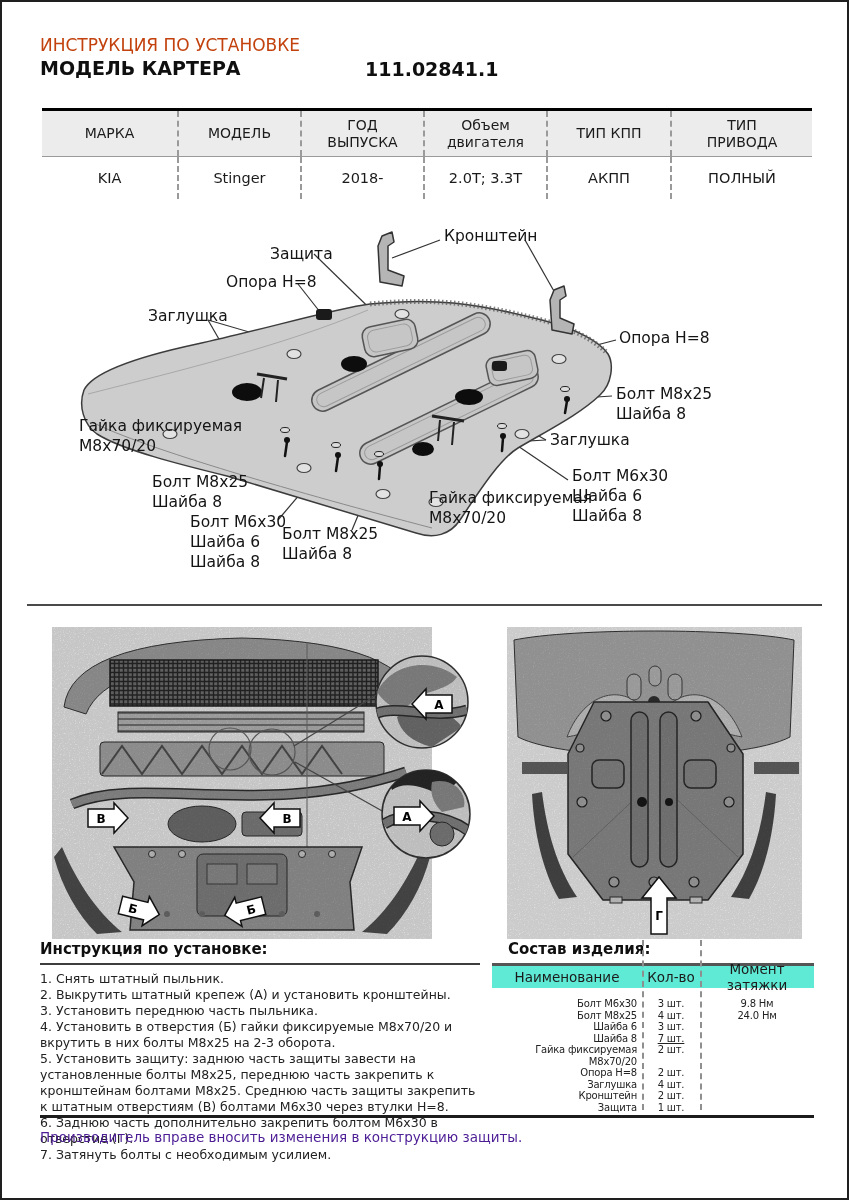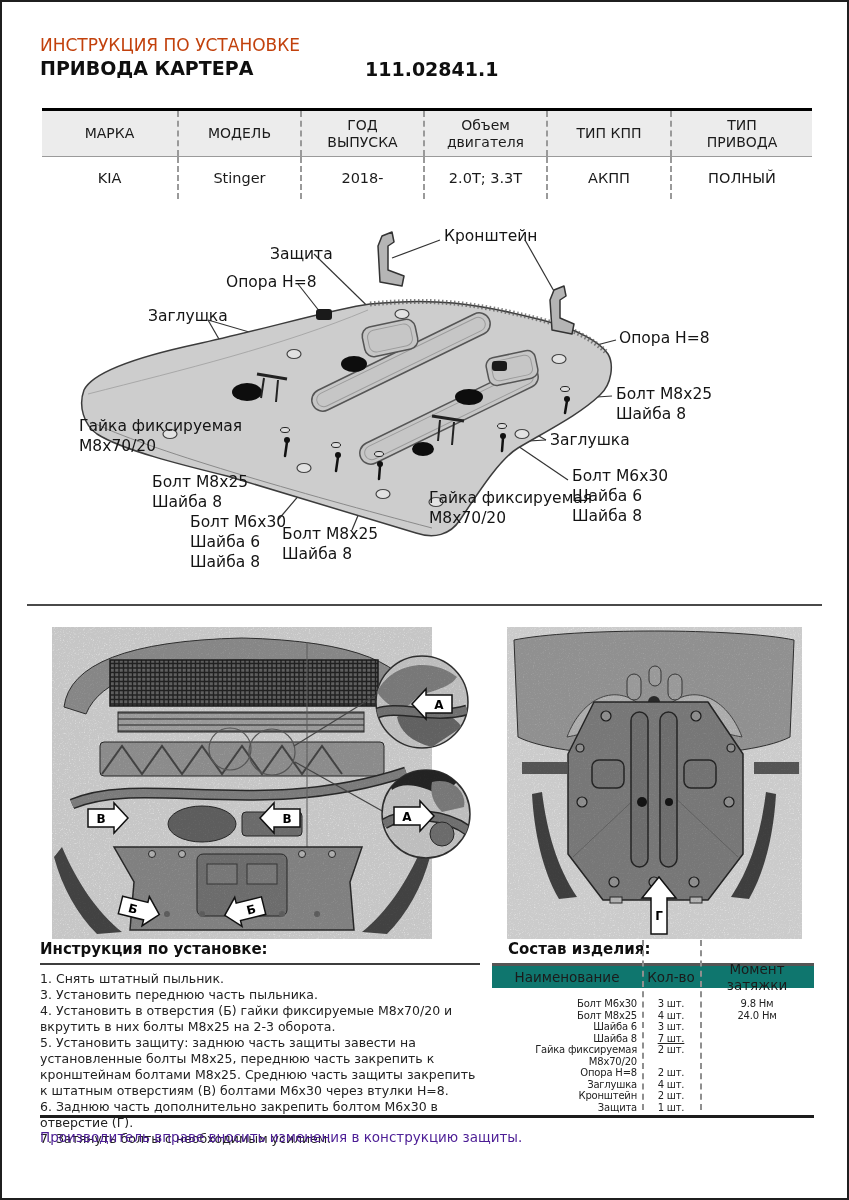--- a/index.html
+++ b/index.html
@@ -22,39 +22,39 @@
   .divider{position:absolute;left:25px;top:602px;width:795px;height:2px;background:#4a4a4a;}
   
   .instr{position:absolute;left:38px;top:938px;width:440px;}
   .sec-title{font-size:15px;font-weight:bold;color:#0f0f0f;}
   .rule{height:2px;background:#3d3d3d;margin:5px 0 6px 0;}
   .step{font-size:12.5px;line-height:16px;color:#222;}
   
   .parts{position:absolute;left:490px;top:938px;width:322px;}
   .parts .sec-title{margin-left:16px;}
   .prule{height:3px;background:#555;margin-top:5px;}
-  .phead{display:flex;background:#0f766e;height:22px;align-items:center;font-size:13.5px;color:#1b1b1b;}
+  .phead{display:flex;background:#5eead4;height:22px;align-items:center;font-size:13.5px;color:#1b1b1b;}
   .phcell{box-sizing:border-box;text-align:center;}
   .prowswrap{margin-top:10px;}
   .prow{display:flex;}
   .pcell{box-sizing:border-box;font-size:10px;line-height:11.5px;color:#222;letter-spacing:-0.2px;}
   .pcol0{text-align:right;padding-right:5px;}
   .pcol1,.pcol2{text-align:center;}
   .pdash{position:absolute;top:0;height:170px;border-left:2px dashed #8f8f8f;}
   .bottomline{position:absolute;left:38px;top:1113px;width:774px;height:3px;background:#1c1c1c;}
   .footer{position:absolute;left:38px;top:1127px;font-size:13.5px;color:#4c1d95;}
   text{font-family:"DejaVu Sans","Liberation Sans",sans-serif;}
 </style>
 </head>
 <body>
 
 <div class="page">
 
   <div class="h1">ИНСТРУКЦИЯ ПО УСТАНОВКЕ</div>
-  <div class="h2">ПРИВОДА КАРТЕРА</div>
+  <div class="h2">МОДЕЛЬ КАРТЕРА</div>
   <div class="pn">111.02841.1</div>
 
   <div class="vtable">
     <div class="vrow vhead" id="vhead">
         <div class="vcell" style="width: 135px;">МАРКА</div>
         <div class="vcell vsep" style="width: 123px;">МОДЕЛЬ</div>
         <div class="vcell vsep" style="width: 123px;">ГОД
 ВЫПУСКА</div>
         <div class="vcell vsep" style="width: 123px;">Объем двигателя</div>
         <div class="vcell vsep" style="width: 124px;">ТИП КПП</div>
@@ -340,20 +340,21 @@
       <polygon points="657,875 674,896 665,896 665,932 649,932 649,896 640,896" fill="#fff" stroke="#111" stroke-width="1.5"></polygon>
       <text x="657" y="918" font-size="12" font-weight="bold" text-anchor="middle" fill="#000">Г</text>
     </g>
   </svg>
 
   <div class="instr">
     <div class="sec-title">Инструкция по установке:</div>
     <div class="rule"></div>
     <div id="steps">
         <div class="step">1. Снять штатный пыльник.</div>
+        <div class="step">2. Выкрутить штатный крепеж (А) и установить кронштейны.</div>
         <div class="step">3. Установить переднюю часть пыльника.</div>
         <div class="step">4. Установить в отверстия (Б) гайки фиксируемые М8х70/20 и вкрутить в них болты М8х25 на 2-3 оборота.</div>
         <div class="step">5. Установить защиту: заднюю часть защиты завести на установленные болты М8х25, переднюю часть закрепить к кронштейнам болтами М8х25. Среднюю часть защиты закрепить к штатным отверстиям (В) болтами М6х30 через втулки Н=8.</div>
         <div class="step">6. Заднюю часть дополнительно закрепить болтом М6х30 в отверстие (Г).</div>
         <div class="step">7. Затянуть болты с необходимым усилием.</div>
       </div>
   </div>
 
   <div class="parts">
     <div class="pdash" style="left:150px;"></div>

